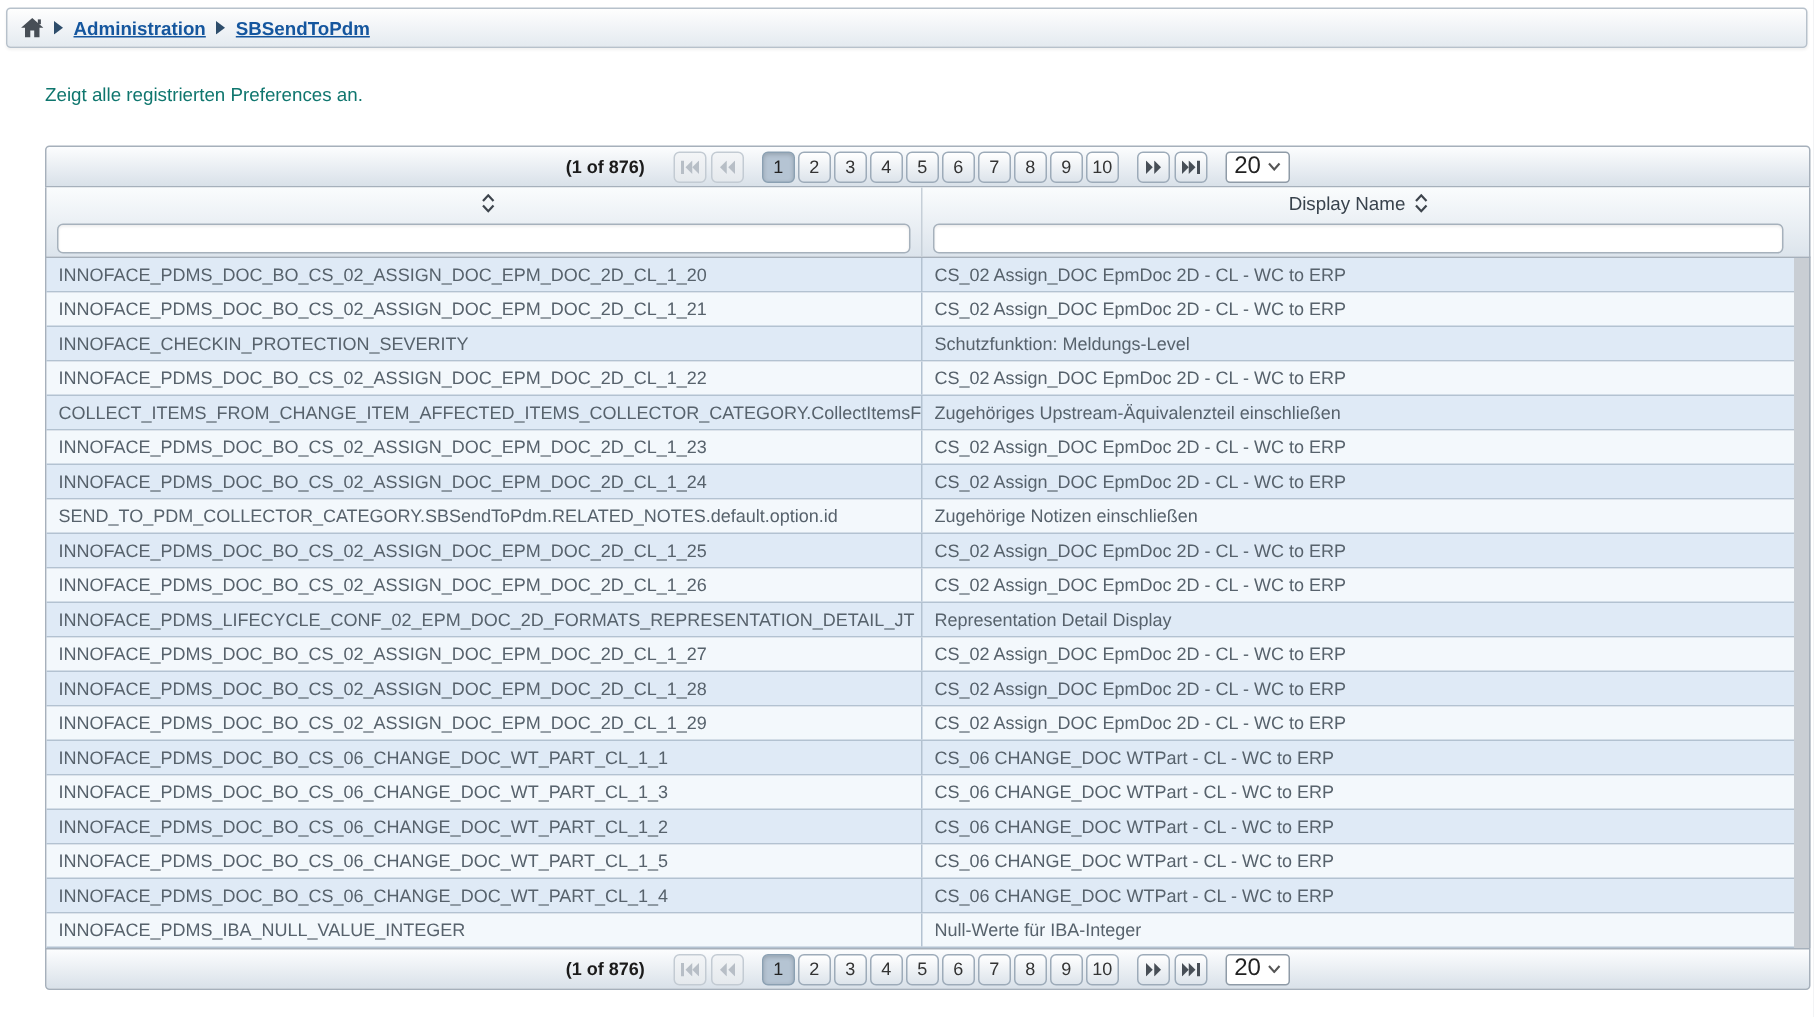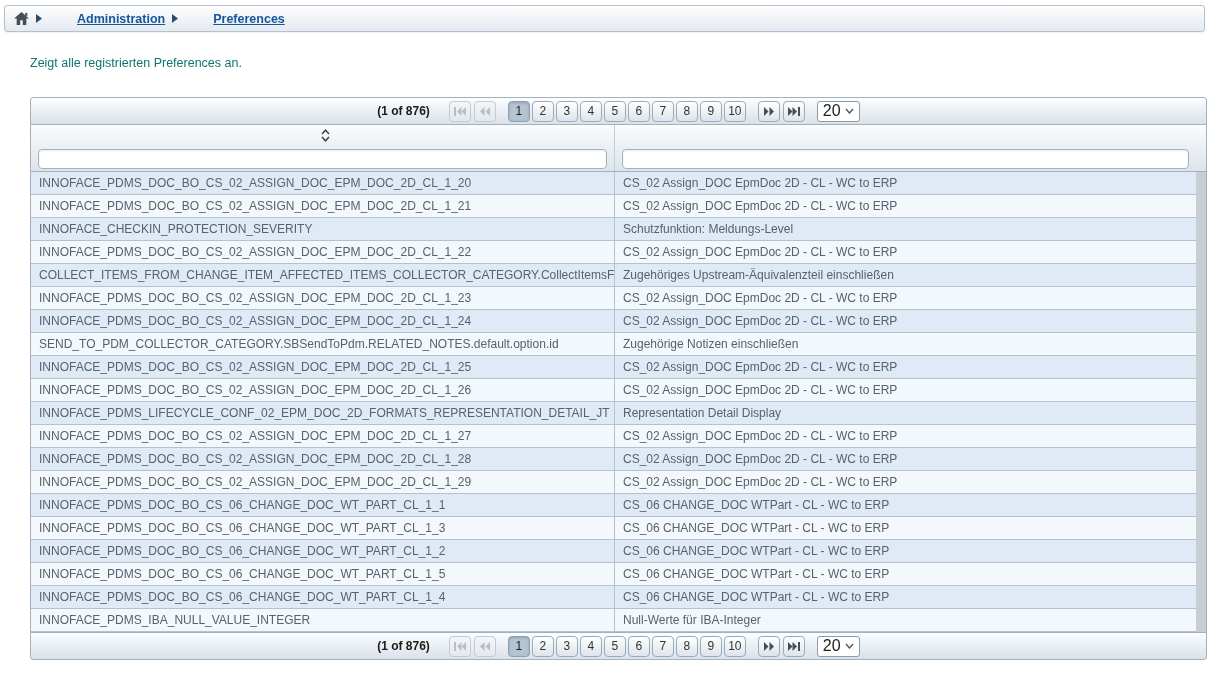--- a/index.html
+++ b/index.html
@@ -6,21 +6,21 @@
   html,body { width:1209px; height:687px; background:#ffffff;
     font-family:"Liberation Sans", sans-serif; position:relative; overflow:hidden; }
 
   
   .breadcrumb-bar { position:absolute; top:5px; left:4px; width:1201px; height:27px;
     border:1px solid #b7c1cb; border-radius:3px;
     background:linear-gradient(#fefefe,#e4eaf0);
     display:flex; align-items:center; padding-left:9px; gap:7px;
     box-shadow:0 1px 2px rgba(0,0,0,0.06); }
   .crumb-link { color:#15569e; font-weight:bold; font-size:12.5px;
-    text-decoration:underline; cursor:pointer;margin-left:28px; }
+    text-decoration:underline; cursor:pointer; }
   .crumb-chev { display:flex; align-items:center; }
   .home-icon { display:flex; align-items:center; cursor:pointer; }
 
   .description { position:absolute; top:56px; left:30px; font-size:12.5px; color:#0f766e; }
 
   
   .panel { position:absolute; top:97px; left:30px; width:1177px; }
 
   .paginator { height:28px; border:1px solid #a6b0bb;
     background:linear-gradient(#fcfdfe,#d9e1e9);
@@ -86,21 +86,21 @@
     <svg width="6" height="9" viewBox="0 0 6 9">
         <path d="M0 0 L6 4.5 L0 9 Z" fill="#2e4d6b"></path>
       </svg>
   </span>
   <span class="crumb-link">Administration</span>
   <span class="crumb-chev">
     <svg width="6" height="9" viewBox="0 0 6 9">
         <path d="M0 0 L6 4.5 L0 9 Z" fill="#2e4d6b"></path>
       </svg>
   </span>
-  <span class="crumb-link">Preferences</span>
+  <span class="crumb-link">SBSendToPdm</span>
 </div>
 
 <div class="description">Zeigt alle registrierten Preferences an.</div>
 
 <div class="panel">
   <div class="paginator" id="pg-top">
       <span class="pg-text">(1 of 876)</span>
       <span class="pg-btn nav disabled">
         <svg width="12" height="9" viewBox="0 0 12 9">
           <rect x="0" y="0" width="2" height="9" fill="currentColor"></rect>
@@ -153,20 +153,29 @@
     <div class="header-row">
       <div class="hcell c1">
         <span></span>
         <span>
           <svg width="9" height="13" viewBox="0 0 9 13">
               <path d="M1 5 L4.5 1.2 L8 5" fill="none" stroke="#3e454d" stroke-width="1.5"></path>
               <path d="M1 8 L4.5 11.8 L8 8" fill="none" stroke="#3e454d" stroke-width="1.5"></path>
             </svg>
         </span>
       </div>
+      <div class="hcell c2">
+        <span>Display Name</span>
+        <span>
+          <svg width="9" height="13" viewBox="0 0 9 13">
+              <path d="M1 5 L4.5 1.2 L8 5" fill="none" stroke="#3e454d" stroke-width="1.5"></path>
+              <path d="M1 8 L4.5 11.8 L8 8" fill="none" stroke="#3e454d" stroke-width="1.5"></path>
+            </svg>
+        </span>
+      </div>
     </div>
     <div class="filter-row">
       <div class="fcell c1">
         <input class="filter-input" value="" style="">
       </div>
       <div class="fcell c2">
         <input class="filter-input" value="" style="">
       </div>
     </div>
   </div>

